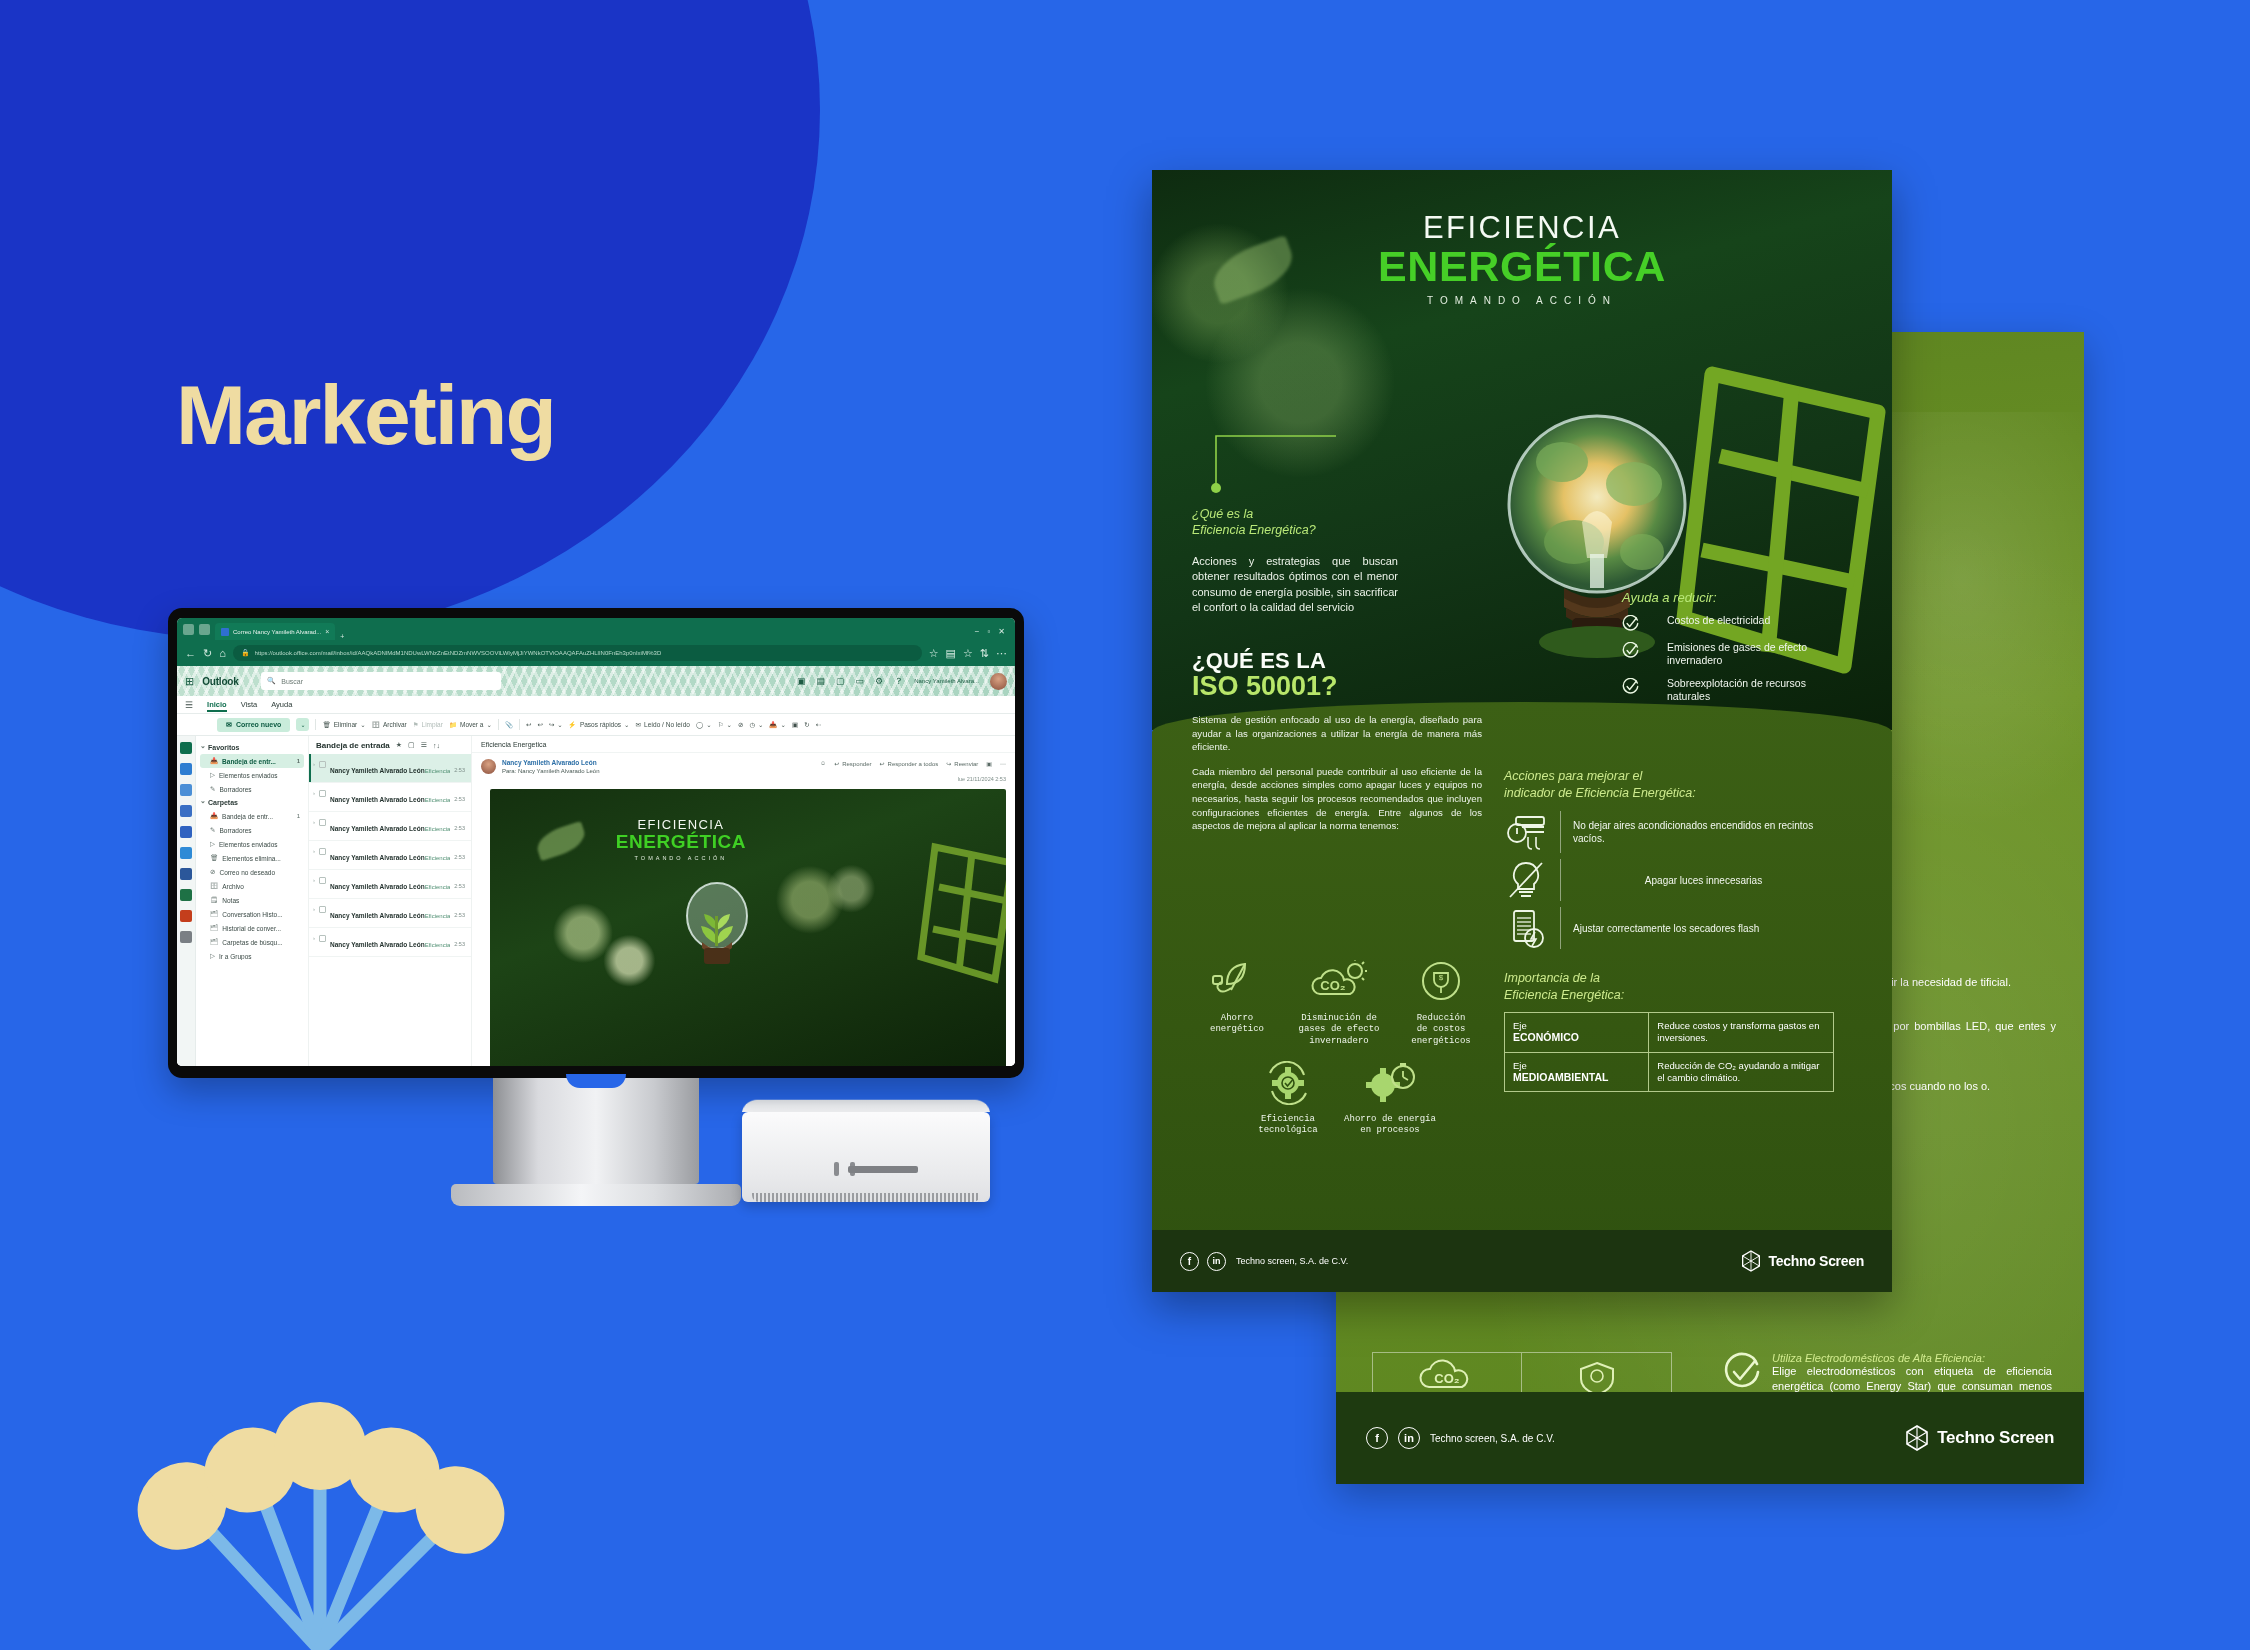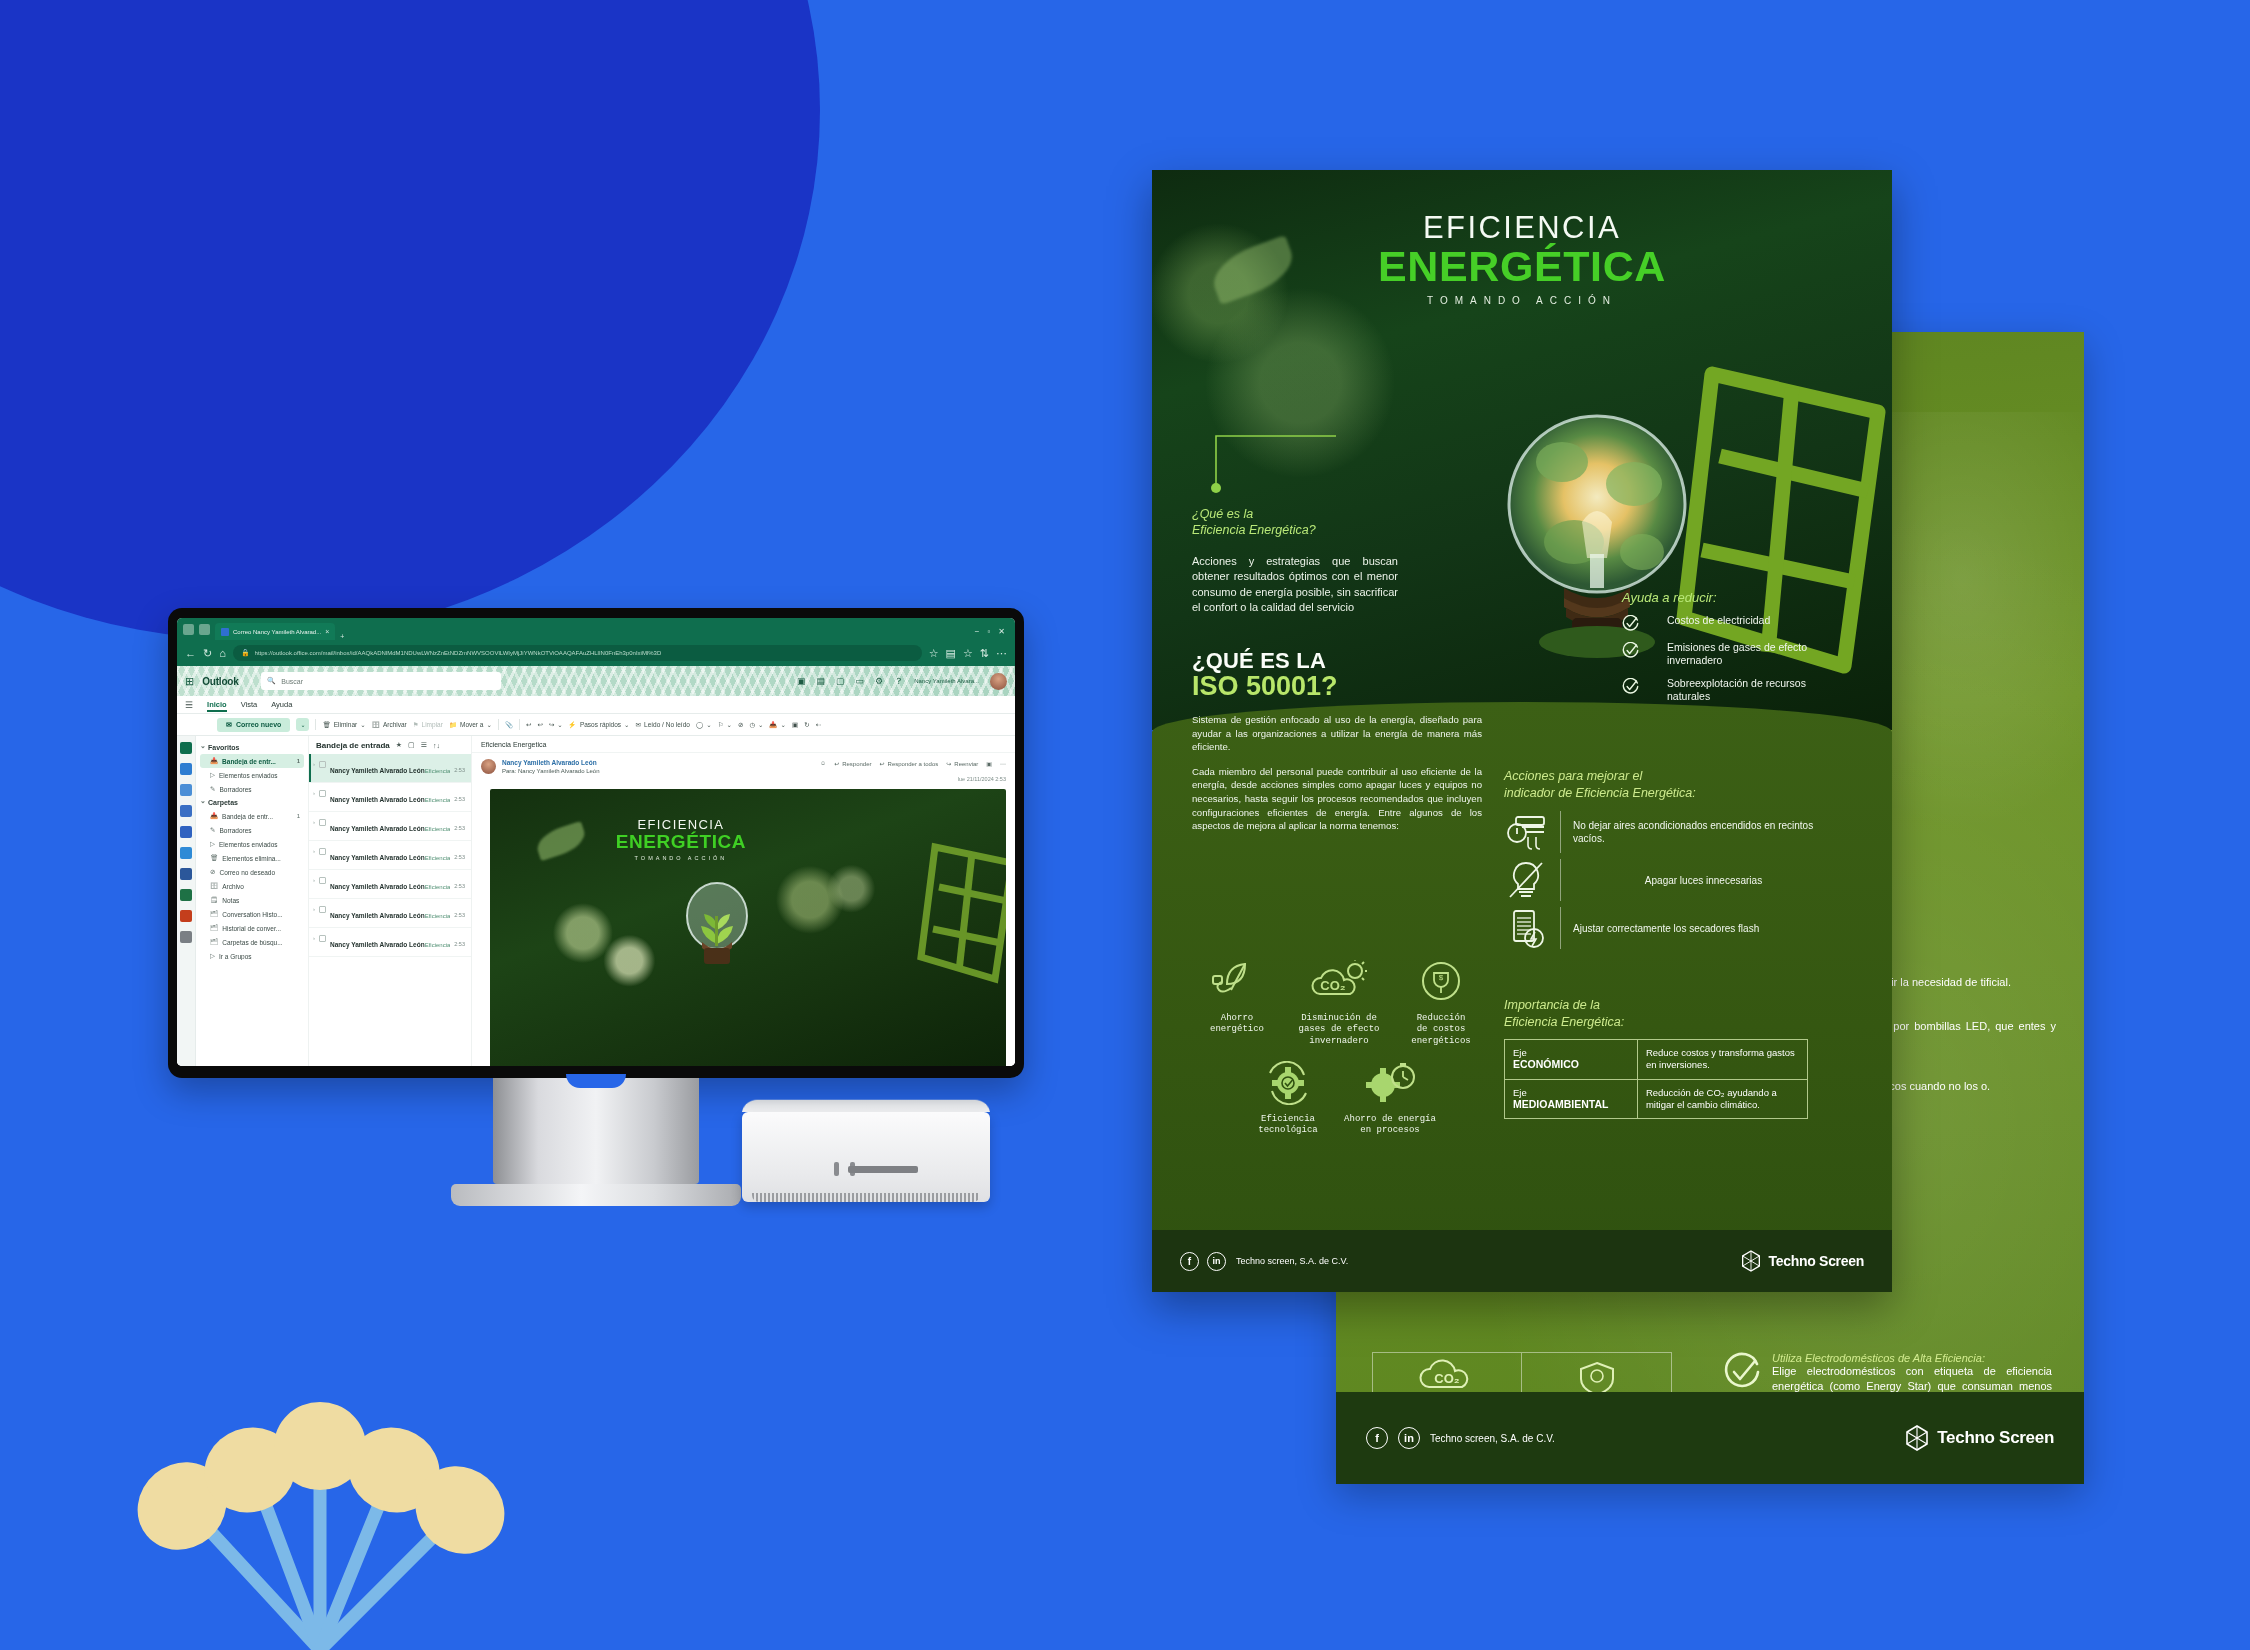--- a/index.html
+++ b/index.html
@@ -249,21 +249,21 @@
   #pa-icons { position:absolute; left:32px; top:790px; width:310px; }
   #pa-icons-r1, #pa-icons-r2 { display:flex; justify-content:center; gap:6px; }
   #pa-icons-r2 { margin-top:14px; }
   .pa-ic { width:96px; text-align:center; }
   .pa-ic-lbl { font-size:9px; color:#f0f6ec; line-height:1.25; margin-top:5px;font-family:Liberation Mono, monospace; }
   #pa-act { position:absolute; left:352px; top:598px; width:330px; }
   #pa-act-h { font-style:italic; font-size:12.5px; color:#cdea8d; line-height:1.32; margin-bottom:10px; }
   .pa-act-row { display:flex; align-items:center; gap:12px; margin-bottom:6px; }
   .pa-act-divider { width:1px; align-self:stretch; background:rgba(255,255,255,.45); }
   .pa-act-txt { font-size:10px; color:#f2f7ef; line-height:1.3; flex:1; }
-  #pa-imp { position:absolute; left:352px; top:800px; width:304px;margin-top:27px; }
+  #pa-imp { position:absolute; left:352px; top:800px; width:330px; }
   #pa-imp-h { font-style:italic; font-size:12.5px; color:#cdea8d; line-height:1.32; margin-bottom:9px; }
   #pa-table { border:1px solid rgba(220,240,180,.75); }
   .pa-tr { display:flex; }
   .pa-tr + .pa-tr { border-top:1px solid rgba(220,240,180,.75); }
   .pa-td-l { width:44%; padding:7px 8px; border-right:1px solid rgba(220,240,180,.75); }
   .pa-td-r { flex:1; padding:7px 8px; }
   .pa-eje { font-size:9.5px; color:#fff; }
   .pa-eje-b { font-size:10.5px; color:#fff; font-weight:bold; }
   .pa-desc { font-size:9.5px; color:#fff; line-height:1.3; }
   #pa-footer { position:absolute; left:0; right:0; bottom:0; height:62px; background:#1c3410;
@@ -274,20 +274,21 @@
   .brand { margin-left:auto; display:flex; align-items:center; gap:8px; }
   .brand-name { font-size:17px; font-weight:bold; color:#fff; letter-spacing:-.3px; }
 </style>
 </head>
 <body>
 
 <div id="bg-base"></div>
 <div id="bg-dark-curve"></div>
 
 <div id="title-block">
+  <div id="title-line2">Marketing</div>
 </div>
 
 <svg id="fan" viewBox="0 0 440 280">
   <g stroke="#7cb9e8" stroke-width="13" stroke-linecap="round" fill="none">
     <line x1="220" y1="280" x2="100" y2="150"></line>
     <line x1="220" y1="280" x2="160" y2="120"></line>
     <line x1="220" y1="280" x2="220" y2="95"></line>
     <line x1="220" y1="280" x2="285" y2="120"></line>
     <line x1="220" y1="280" x2="345" y2="155"></line>
   </g>

